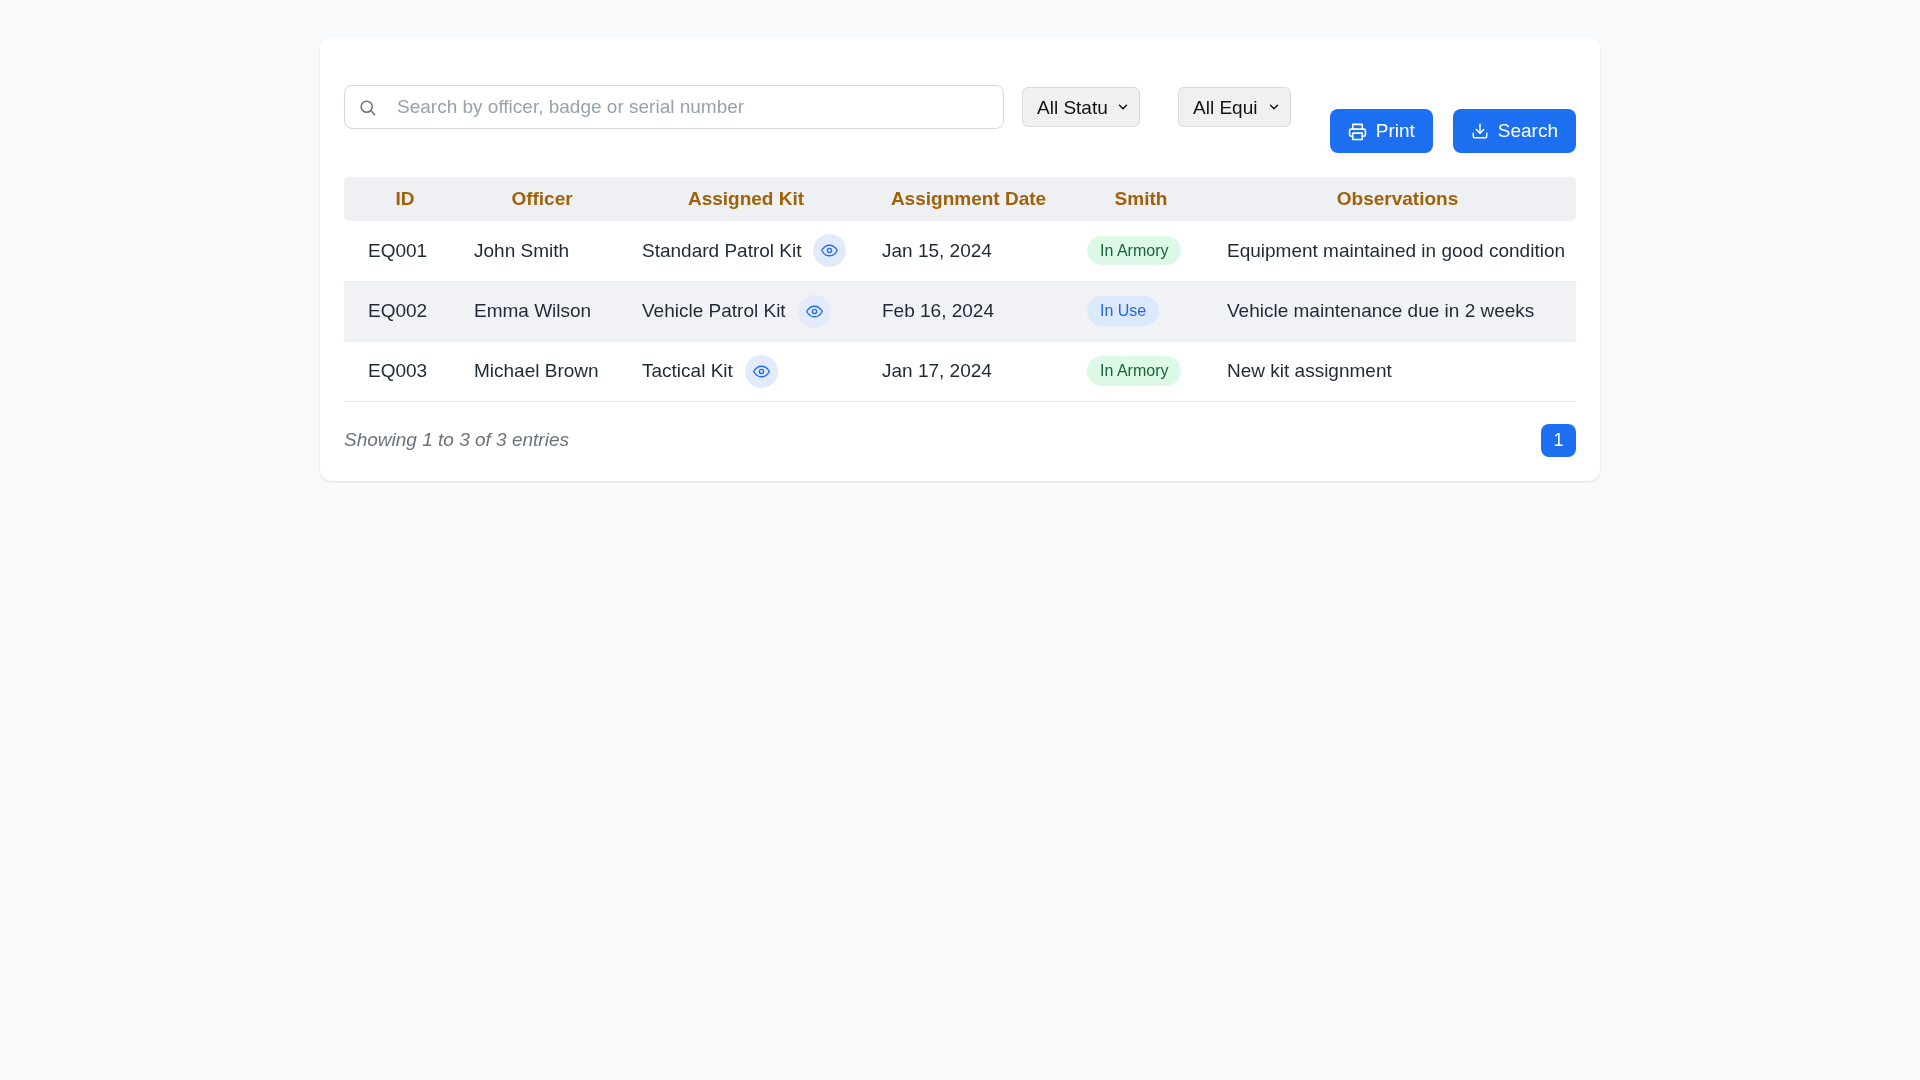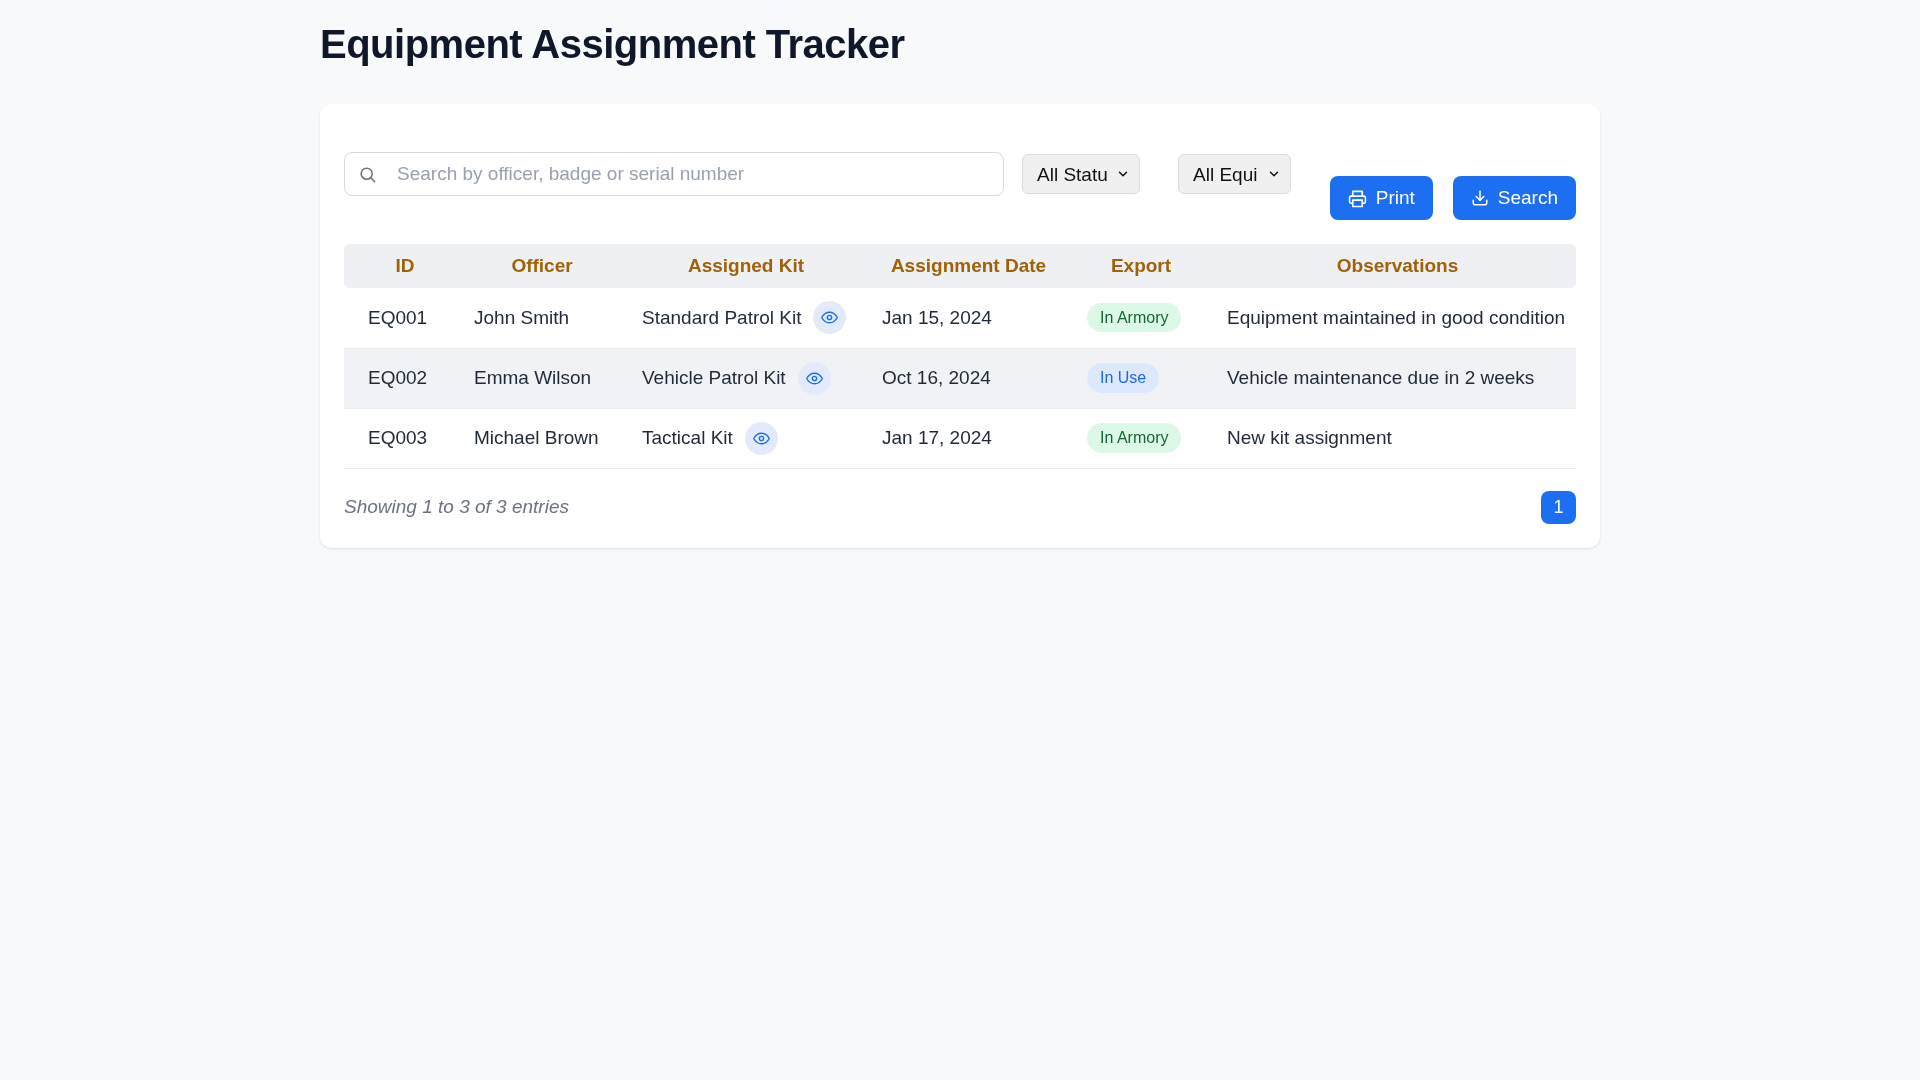--- a/index.html
+++ b/index.html
@@ -48,21 +48,20 @@
   .card-footer { display:flex; align-items:center; justify-content:space-between; margin-top:22px; }
   .entries-text { font-size:19px; color:#6b7280;font-style:italic; }
   .page-btn { min-width:35px; height:33px; border:none; border-radius:8px; background:#1d6ff2;
               color:#fff; font-size:18px; cursor:pointer; display:inline-flex; align-items:center;
               justify-content:center; font-family:"Liberation Sans","DejaVu Sans",sans-serif; }
 </style>
 </head>
 <body>
 
 <div class="content">
-  <h1 class="page-title">Equipment Assignment Tracker</h1>
 
   <div class="card">
 
     <div class="toolbar">
       <div class="search-wrap">
         <svg width="19" height="19" viewBox="0 0 24 24" fill="none" stroke="#6b7280" stroke-width="2" stroke-linecap="round">
             <circle cx="11" cy="11" r="7"></circle>
             <line x1="16.5" y1="16.5" x2="21" y2="21"></line>
           </svg>
         <input class="search-input" type="text" placeholder="Search by officer, badge or serial number" style="">
@@ -105,21 +104,21 @@
       </button>
     </div>
 
     <table>
       <thead>
         <tr>
             <th class="col-0">ID</th>
             <th class="col-1">Officer</th>
             <th class="col-2">Assigned Kit</th>
             <th class="col-3">Assignment Date</th>
-            <th class="col-4">Export</th>
+            <th class="col-4">Smith</th>
             <th class="col-5">Observations</th>
           </tr>
       </thead>
       <tbody>
           <tr>
     <td class="col-0">EQ001</td>
     <td class="col-1">John Smith</td>
     <td class="col-2">
       <span class="kit-cell">
         <span>Standard Patrol Kit</span>
@@ -144,21 +143,21 @@
       <span class="kit-cell">
         <span>Vehicle Patrol Kit</span>
         <button class="eye-btn">
           <svg width="17" height="17" viewBox="0 0 24 24" fill="none" stroke="#1d6ff2" stroke-width="2" stroke-linecap="round" stroke-linejoin="round">
                     <path d="M1 12s4-7.5 11-7.5S23 12 23 12s-4 7.5-11 7.5S1 12 1 12z"></path>
                     <circle cx="12" cy="12" r="3"></circle>
                   </svg>
         </button>
       </span>
     </td>
-    <td class="col-3">Oct 16, 2024</td>
+    <td class="col-3">Feb 16, 2024</td>
     <td class="col-4">
       <span class="badge badge-inuse">In Use</span>
     </td>
     <td class="col-5">Vehicle maintenance due in 2 weeks</td>
   </tr>
           <tr>
     <td class="col-0">EQ003</td>
     <td class="col-1">Michael Brown</td>
     <td class="col-2">
       <span class="kit-cell">

